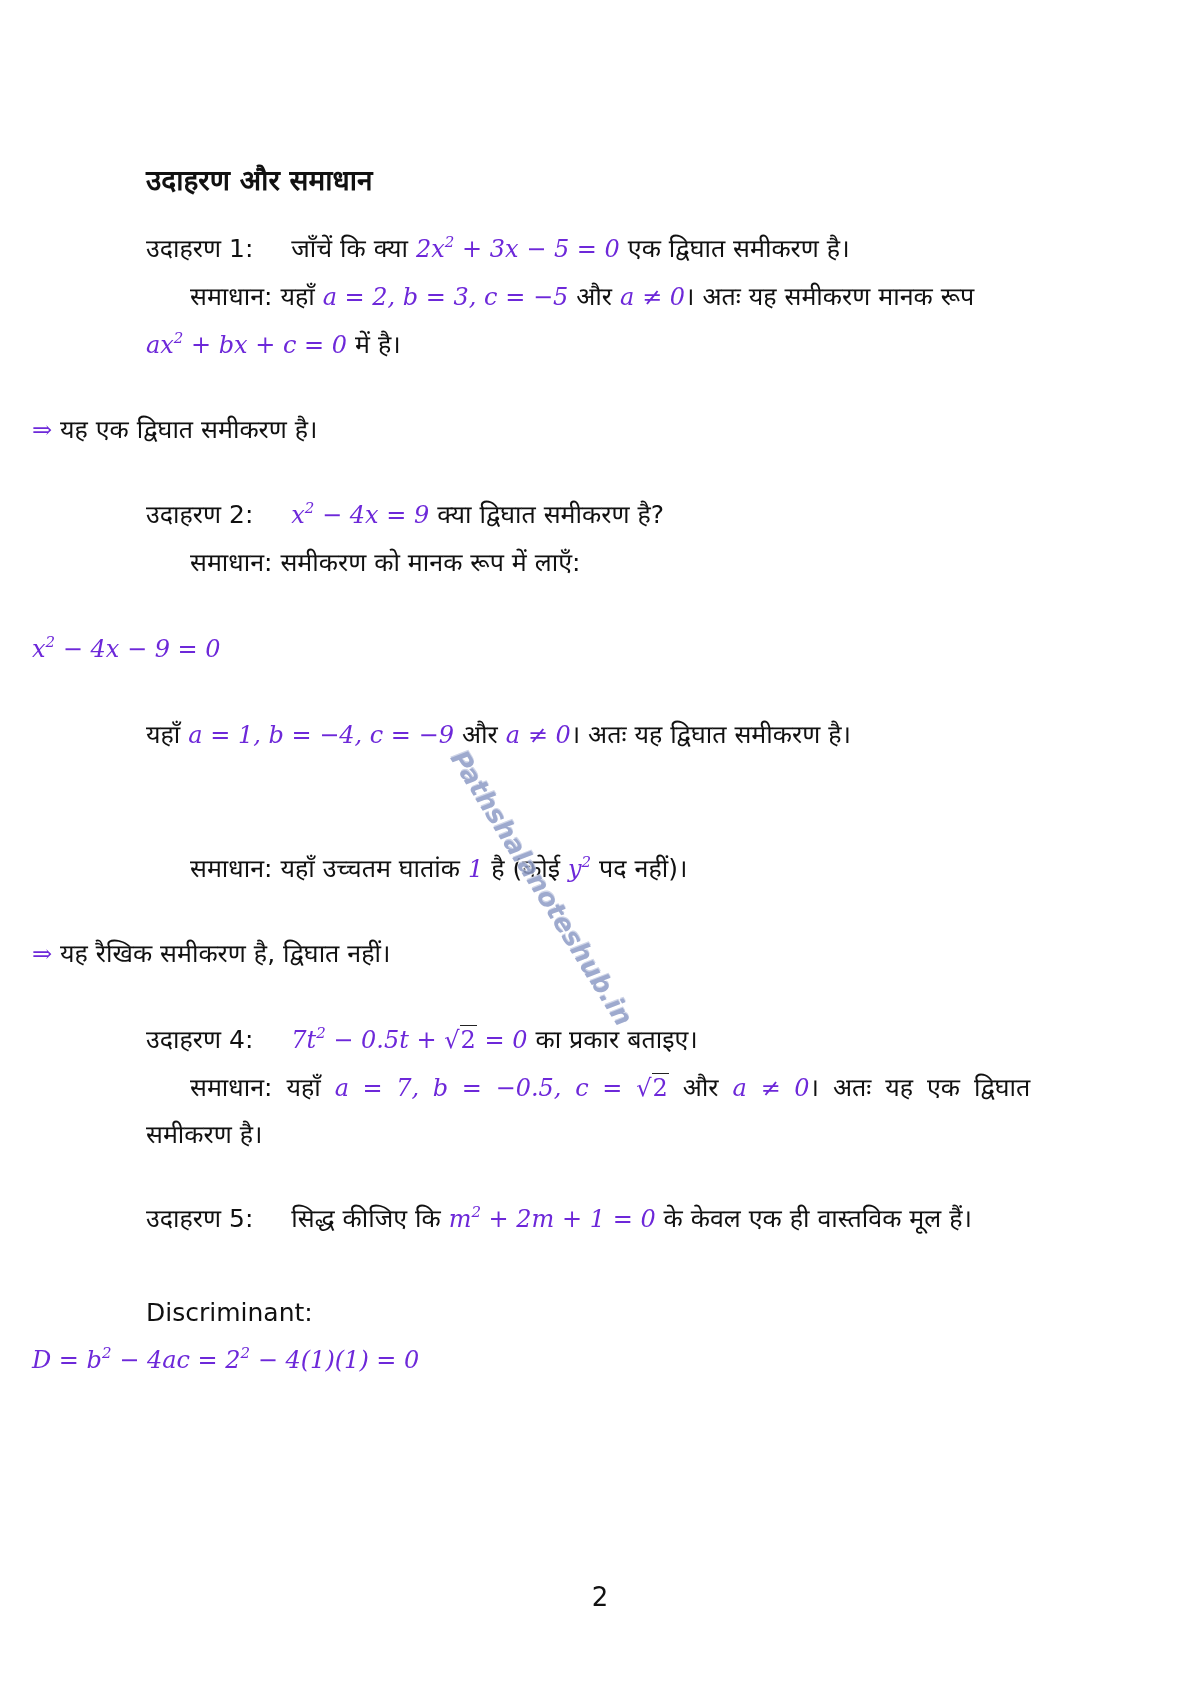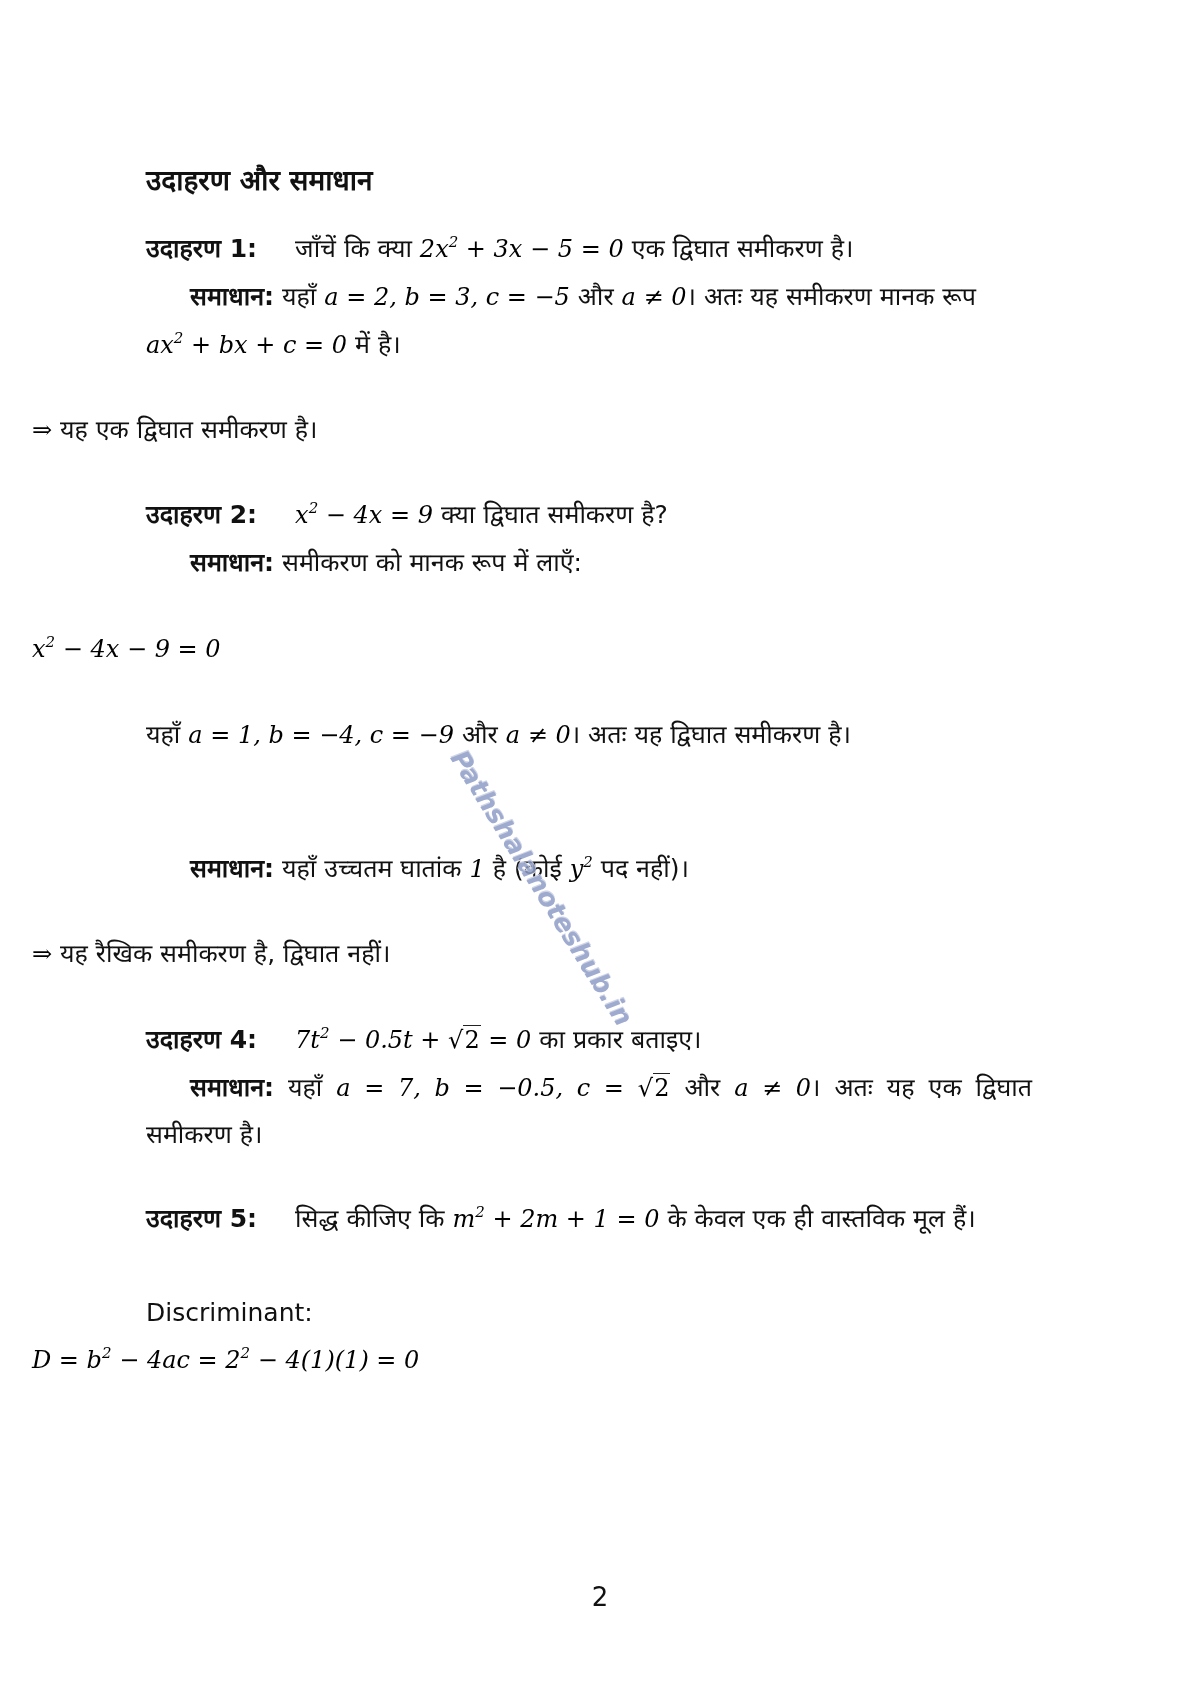--- a/index.html
+++ b/index.html
@@ -2,23 +2,23 @@
 <html><head>
 <meta charset="utf-8">
 <style>
   html, body { margin: 0; padding: 0; background: #ffffff; }
   body { width: 1200px; height: 1697px; position: relative; overflow: hidden;
          font-family: "DejaVu Sans", sans-serif; color: #111; }
   .page { position: absolute; left: 0; top: 0; width: 1200px; height: 1697px; }
   .line { position: absolute; left: 146px; white-space: nowrap; font-size: 25px; line-height: 34px; }
   .center { left: 0; width: 1200px; text-align: left; padding-left: 32px; }
   .heading { position: absolute; left: 146px; top: 160px; font-size: 28px; font-weight: bold; }
-  .label { font-weight: bold; }
+  .label { font-weight: normal; }
   .indent { left: 190px; }
-  .math { font-family: "DejaVu Serif", serif; font-style: italic; font-size: 24px; color: #000000; }
+  .math { font-family: "DejaVu Serif", serif; font-style: italic; font-size: 24px; color: #6d28d9; }
   sup { font-size: 15px; vertical-align: 10px; line-height: 0; }
   .gap { display: inline-block; width: 30px; }
   .sqrt { font-style: normal; }
   .sqrt-body { border-top: 1.5px solid #222; padding: 0 1px; font-style: normal; }
   .justify-wide { word-spacing: 6px; }
   .page-number { position: absolute; top: 1582px; left: 0; width: 1200px; text-align: center; font-size: 26px; }
   .watermark { position: absolute; left: 470px; top: 745px; transform: rotate(58deg); transform-origin: left top;
                font-family: "DejaVu Sans", sans-serif; font-weight: bold; font-style: italic; font-size: 26px;
                color: #8e9cc6; opacity: 0.85; letter-spacing: 0px;
                text-shadow: 1px 1px 0 #fff, -1px -1px 0 #c6cde3; white-space: nowrap; }

